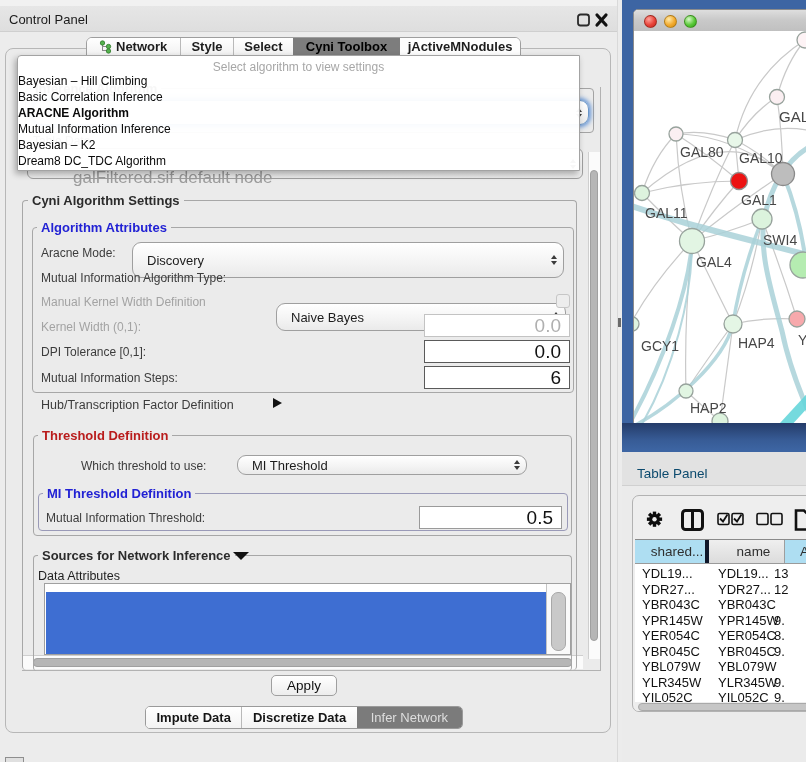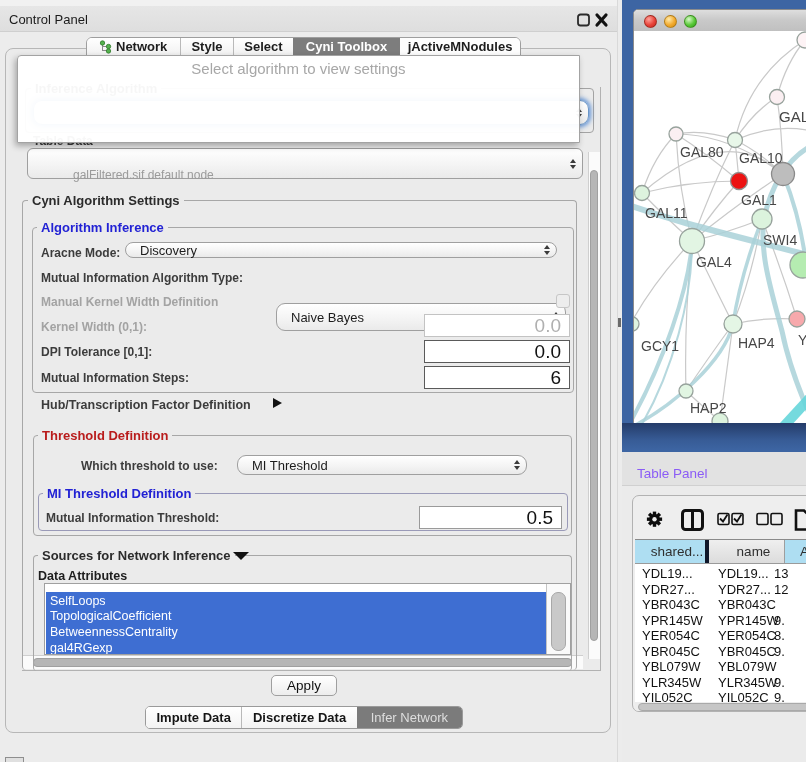--- a/index.html
+++ b/index.html
@@ -1,19 +1,19 @@
 <!DOCTYPE html>
 <html><head>
 <meta charset="utf-8">
 <style>
   html,body{margin:0;padding:0;}
   body{width:806px;height:762px;position:relative;overflow:hidden;
        font-family:"Liberation Sans",sans-serif;background:#ececec;}
   .abs{position:absolute;}
-  .lbl{font-weight:bold;font-size:12px;color:#3c3c3c;white-space:nowrap;}
+  .lbl{font-weight:normal;font-size:12px;color:#3c3c3c;white-space:nowrap;}
   .dis{color:#a3a3a3;}
   .combo{position:absolute;border:1px solid #9f9f9f;border-radius:9px;
      background:linear-gradient(#ffffff,#f4f4f4 55%,#eaeaea);box-sizing:border-box;}
   .combo .ctxt{position:absolute;left:14px;top:0;bottom:0;display:flex;align-items:center;
      font-size:13px;color:#1c1c1c;}
   .updn{position:absolute;right:6px;top:50%;width:6px;height:11px;margin-top:-5.5px;}
   .updn i{position:absolute;left:0;width:0;height:0;border-left:3px solid transparent;border-right:3px solid transparent;}
   .updn .u{top:0.5px;border-bottom:4.5px solid #3a3a3a;}
   .updn .d{bottom:0.5px;border-top:4.5px solid #3a3a3a;}
   .field{position:absolute;background:#fff;box-sizing:border-box;font-size:19px;
@@ -40,55 +40,55 @@
 <div class="abs" style="left:86px;top:37px;height:19px;width:435px;display:flex;border:1px solid #9e9e9e;border-radius:6px 6px 0 0;box-sizing:border-box;background:#fff;overflow:hidden;font-size:13px;font-weight:bold;color:#1d1d1d;">
   <div style="width:94px;display:flex;align-items:center;justify-content:flex-start;padding-left:12px;box-sizing:border-box;border-right:1px solid #b9b9b9;background:linear-gradient(#ffffff,#f1f1f1);">
     <svg width="13" height="14" viewBox="0 0 13 14" style="margin-right:4px;">
       <path d="M3.5 3.5 L3.5 11 M3.5 6.5 L9 6.5 M3.5 10.5 L9 10.5" stroke="#8a8a8a" stroke-width="1" fill="none"></path>
       <circle cx="3.5" cy="3" r="2.2" fill="#55b24e" stroke="#2f7a2a" stroke-width=".8"></circle>
       <circle cx="9.5" cy="6.5" r="2.2" fill="#55b24e" stroke="#2f7a2a" stroke-width=".8"></circle>
       <circle cx="9.5" cy="11" r="2.2" fill="#55b24e" stroke="#2f7a2a" stroke-width=".8"></circle>
     </svg>Network</div>
   <div style="width:52px;display:flex;align-items:center;justify-content:center;border-right:1px solid #b9b9b9;background:linear-gradient(#ffffff,#f1f1f1);">Style</div>
   <div style="width:59px;display:flex;align-items:center;justify-content:center;background:linear-gradient(#ffffff,#f1f1f1);">Select</div>
-  <div style="width:107px;display:flex;align-items:center;justify-content:center;background:#7d7d7d;color:#ffffff;">Cyni Toolbox</div>
+  <div style="width:107px;display:flex;align-items:center;justify-content:center;background:#7d7d7d;color:#000000;">Cyni Toolbox</div>
   <div style="width:120px;display:flex;align-items:center;justify-content:center;background:#fdfdfd;">jActiveMNodules</div>
 </div>
 
 <div class="grp" style="left:25px;top:88px;width:569px;height:45px;border-color:#a3a3a3;"></div>
 <div class="gl" style="left:31px;top:81.5px;color:#2b2b2b;">Inference Algorithm</div>
 <div class="lbl abs" style="left:33px;top:134px;">Table Data</div>
 <div class="combo" style="left:33px;top:100px;width:556px;height:25px;border:1px solid #6a96c8;box-shadow:0 0 4px 2px rgba(72,131,210,0.8);">
   <span class="updn">
       <i class="u"></i>
       <i class="d"></i>
     </span>
 </div>
 <div class="combo" style="left:27px;top:148px;width:556px;height:31px;border-radius:6px;">
-  <span style="position:absolute;left:45px;top:19px;font-size:12px;color:#9b9b9b;">galFiltered.sif default node</span>
+  <span style="position:absolute;left:45px;top:19px;font-size:17px;color:#9b9b9b;">galFiltered.sif default node</span>
   <span class="updn">
       <i class="u"></i>
       <i class="d"></i>
     </span>
 </div>
 
 <div class="abs" style="left:600px;top:87px;width:1px;height:584px;background:#b2b2b2;"></div>
 <div class="abs" style="left:588px;top:152px;width:12px;height:507px;background:#fbfbfb;border-left:1px solid #cfcfcf;box-sizing:border-box;"></div>
 <div class="abs" style="left:589.5px;top:170px;width:8px;height:471px;background:#b6b6b6;border:1px solid #a0a0a0;border-radius:4px;box-sizing:border-box;"></div>
 <div class="abs" style="left:22px;top:655px;width:561px;height:14px;background:#fbfbfb;border-top:1px solid #cfcfcf;box-sizing:border-box;"></div>
 <div class="abs" style="left:33px;top:657.5px;width:539px;height:9px;background:#b6b6b6;border:1px solid #a0a0a0;border-radius:4px;box-sizing:border-box;"></div>
 <div class="abs" style="left:22px;top:670px;width:579px;height:1px;background:#b2b2b2;"></div>
 
 <div class="grp" style="left:22px;top:200px;width:555px;height:470px;border-bottom:none;"></div>
 <div class="gl" style="left:28px;top:194px;color:#2b2b2b;">Cyni Algorithm Settings</div>
 
 <div class="grp" style="left:32px;top:227px;width:541.5px;height:166px;"></div>
-<div class="gl" style="left:37px;top:221px;color:#2222d4;">Algorithm Inference</div>
+<div class="gl" style="left:37px;top:221px;color:#2222d4;">Algorithm Attributes</div>
 <div class="lbl abs" style="left:41px;top:246px;">Aracne Mode:</div>
-<div class="combo" style="left:125px;top:242px;width:432px;height:16px;">
+<div class="combo" style="left:132px;top:242px;width:432px;height:36px;">
   <div class="ctxt">Discovery</div>
     <span class="updn">
       <i class="u"></i>
       <i class="d"></i>
     </span>
 </div>
 <div class="lbl abs" style="left:41px;top:271px;">Mutual Information Algorithm Type:</div>
 <div class="combo" style="left:276px;top:267px;width:289.5px;height:28px;margin-top:36px;">
   <div class="ctxt">Naive Bayes</div>
     <span class="updn">
@@ -123,39 +123,46 @@
 <div class="lbl abs" style="left:46px;top:511px;">Mutual Information Threshold:</div>
 <div class="field" style="left:419px;top:506px;width:143px;height:23px;border:1px solid #9a9a9a;color:#111;">0.5</div>
 
 <div class="grp" style="left:33px;top:555px;width:539px;height:116px;border-bottom:none;"></div>
 <div class="gl" style="left:38px;top:549px;color:#2b2b2b;">Sources for Network Inference</div>
 <div class="abs" style="left:233px;top:552px;width:0;height:0;border-left:8px solid transparent;border-right:8px solid transparent;border-top:8px solid #111;"></div>
 <div class="lbl abs" style="left:38px;top:569px;font-size:12.5px;color:#1e1e1e;">Data Attributes</div>
 
 <div class="abs" style="left:44px;top:583px;width:527px;height:72px;background:#fff;border:1px solid #a0a0a0;box-sizing:border-box;overflow:hidden;">
   <div style="position:absolute;left:1px;top:8px;width:502px;height:63px;background:#3e6ed2;"></div>
-  <div style="position:absolute;left:5px;top:9.5px;font-size:12.5px;color:#fff;line-height:15.7px;">SelfLoops<br>TopologicalCoefficient<br>BetweennessCentrality<br>gal4RGexp</div>
   <div style="position:absolute;right:0;top:0;bottom:0;width:23px;background:#fafafa;border-left:1px solid #c4c4c4;"></div>
   <div style="position:absolute;right:4px;top:8px;width:15px;height:59px;background:#c9c9c9;border:1px solid #a8a8a8;border-radius:7px;box-sizing:border-box;"></div>
 </div>
 
 <div class="abs" style="left:271px;top:675px;width:66px;height:21px;border:1px solid #9f9f9f;border-radius:5px;background:linear-gradient(#ffffff,#ededed);box-sizing:border-box;display:flex;align-items:center;justify-content:center;font-size:13.5px;color:#101010;">Apply</div>
 
 <div class="abs" style="left:145px;top:706px;height:23px;width:318px;display:flex;border:1px solid #9a9a9a;border-radius:5px;box-sizing:border-box;background:#fff;overflow:hidden;font-size:13px;font-weight:bold;color:#151515;">
   <div style="width:96px;display:flex;align-items:center;justify-content:center;border-right:1px solid #b9b9b9;background:linear-gradient(#ffffff,#f3f3f3);">Impute Data</div>
   <div style="width:115px;display:flex;align-items:center;justify-content:center;background:linear-gradient(#ffffff,#f3f3f3);">Discretize Data</div>
   <div style="width:106px;display:flex;align-items:center;justify-content:center;background:#7b7b7b;color:#dedede;font-weight:normal;">Infer Network</div>
 </div>
 
 <div class="abs" style="left:5px;top:757px;width:19px;height:10px;border:1.5px solid #8e8e8e;background:#e0e0e0;box-sizing:border-box;"></div>
 
 <div class="abs" style="left:618px;top:318px;width:3px;height:9px;background:#6a6a6a;"></div>
 
-<div class="abs" style="left:17px;top:55px;width:563px;height:88px;background:rgba(255,255,255,0.96);border:1px solid #a3a3a3;border-radius:4px 0 0 0;box-sizing:border-box;box-shadow:-2px 3px 6px rgba(0,0,0,0.3);z-index:50;font-size:15px;">
+<div class="abs" style="left:17px;top:55px;width:563px;height:116px;background:rgba(255,255,255,0.96);border:1px solid #a3a3a3;border-radius:4px 0 0 0;box-sizing:border-box;box-shadow:-2px 3px 6px rgba(0,0,0,0.3);z-index:50;font-size:12px;">
   <div style="position:absolute;left:0;top:4px;width:100%;text-align:center;color:#a7a7a7;">Select algorithm to view settings</div>
+  <div style="position:absolute;left:0px;top:17px;line-height:16px;color:#090909;white-space:nowrap;">
+    Bayesian – Hill Climbing<br>
+    Basic Correlation Inference<br>
+    <b>ARACNE Algorithm</b><br>
+    Mutual Information Inference<br>
+    Bayesian – K2<br>
+    Dream8 DC_TDC Algorithm
+  </div>
 </div>
 
 <div class="abs" style="left:617px;top:0;width:1px;height:762px;background:#d9d9d9;"></div>
 <div class="abs" style="left:622px;top:0;width:184px;height:455px;background:#3d65a3;"></div>
 
 <div class="abs" style="left:633px;top:9px;width:180px;height:414px;border:1px solid #8c8c8c;border-radius:5px 5px 0 0;box-sizing:border-box;background:#fff;">
   <div style="position:absolute;left:0;top:0;right:0;height:22px;background:linear-gradient(#dedede,#c9c9c9 45%,#bfbfbf);border-bottom:1px solid #9b9b9b;border-radius:4px 4px 0 0;"></div>
   <div style="position:absolute;left:10px;top:5px;width:13px;height:13px;border-radius:50%;background:radial-gradient(circle at 35% 30%,#ffa39b,#e8443a 55%,#bf271e);border:.5px solid rgba(120,20,10,.6);box-sizing:border-box;"></div>
   <div style="position:absolute;left:30px;top:5px;width:13px;height:13px;border-radius:50%;background:radial-gradient(circle at 35% 30%,#ffeaaa,#f2aa2e 55%,#cf8a10);border:.5px solid rgba(140,95,5,.6);box-sizing:border-box;"></div>
   <div style="position:absolute;left:50px;top:5px;width:13px;height:13px;border-radius:50%;background:radial-gradient(circle at 35% 30%,#d9f8c9,#59c939 55%,#2f9c18);border:.5px solid rgba(40,110,10,.6);box-sizing:border-box;"></div>
@@ -230,21 +237,21 @@
     <text x="62" y="236">GAL4</text>
     <text x="7" y="320">GCY1</text>
     <text x="104" y="317">HAP4</text>
     <text x="164" y="314">Y</text>
     <text x="56" y="382">HAP2</text>
   </g>
 </svg>
 
 <div class="abs" style="left:622px;top:452px;width:184px;height:310px;background:#ebebeb;"></div>
 <div class="abs" style="left:622px;top:452px;width:184px;height:34px;background:#e2e2e2;border-bottom:1px solid #d0d0d0;box-sizing:border-box;"></div>
-<div class="abs" style="left:637px;top:466px;font-size:13.5px;color:#8b5cf6;">Table Panel</div>
+<div class="abs" style="left:637px;top:466px;font-size:13.5px;color:#0c4a6e;">Table Panel</div>
 
 <div class="abs" style="left:632px;top:495px;width:182px;height:217px;border:1px solid #b2b2b2;border-radius:7px;background:#eeeeee;box-sizing:border-box;overflow:hidden;">
 
   <svg style="position:absolute;left:10px;top:12px;" width="170" height="24" viewBox="0 0 170 24">
     <g fill="#0d0d0d" transform="translate(11.5,11.2)">
       <g>
         <rect x="-1.7" y="-7.6" width="3.4" height="4"></rect>
         <rect x="-1.7" y="-7.6" width="3.4" height="4" transform="rotate(45)"></rect>
         <rect x="-1.7" y="-7.6" width="3.4" height="4" transform="rotate(90)"></rect>
         <rect x="-1.7" y="-7.6" width="3.4" height="4" transform="rotate(135)"></rect>

